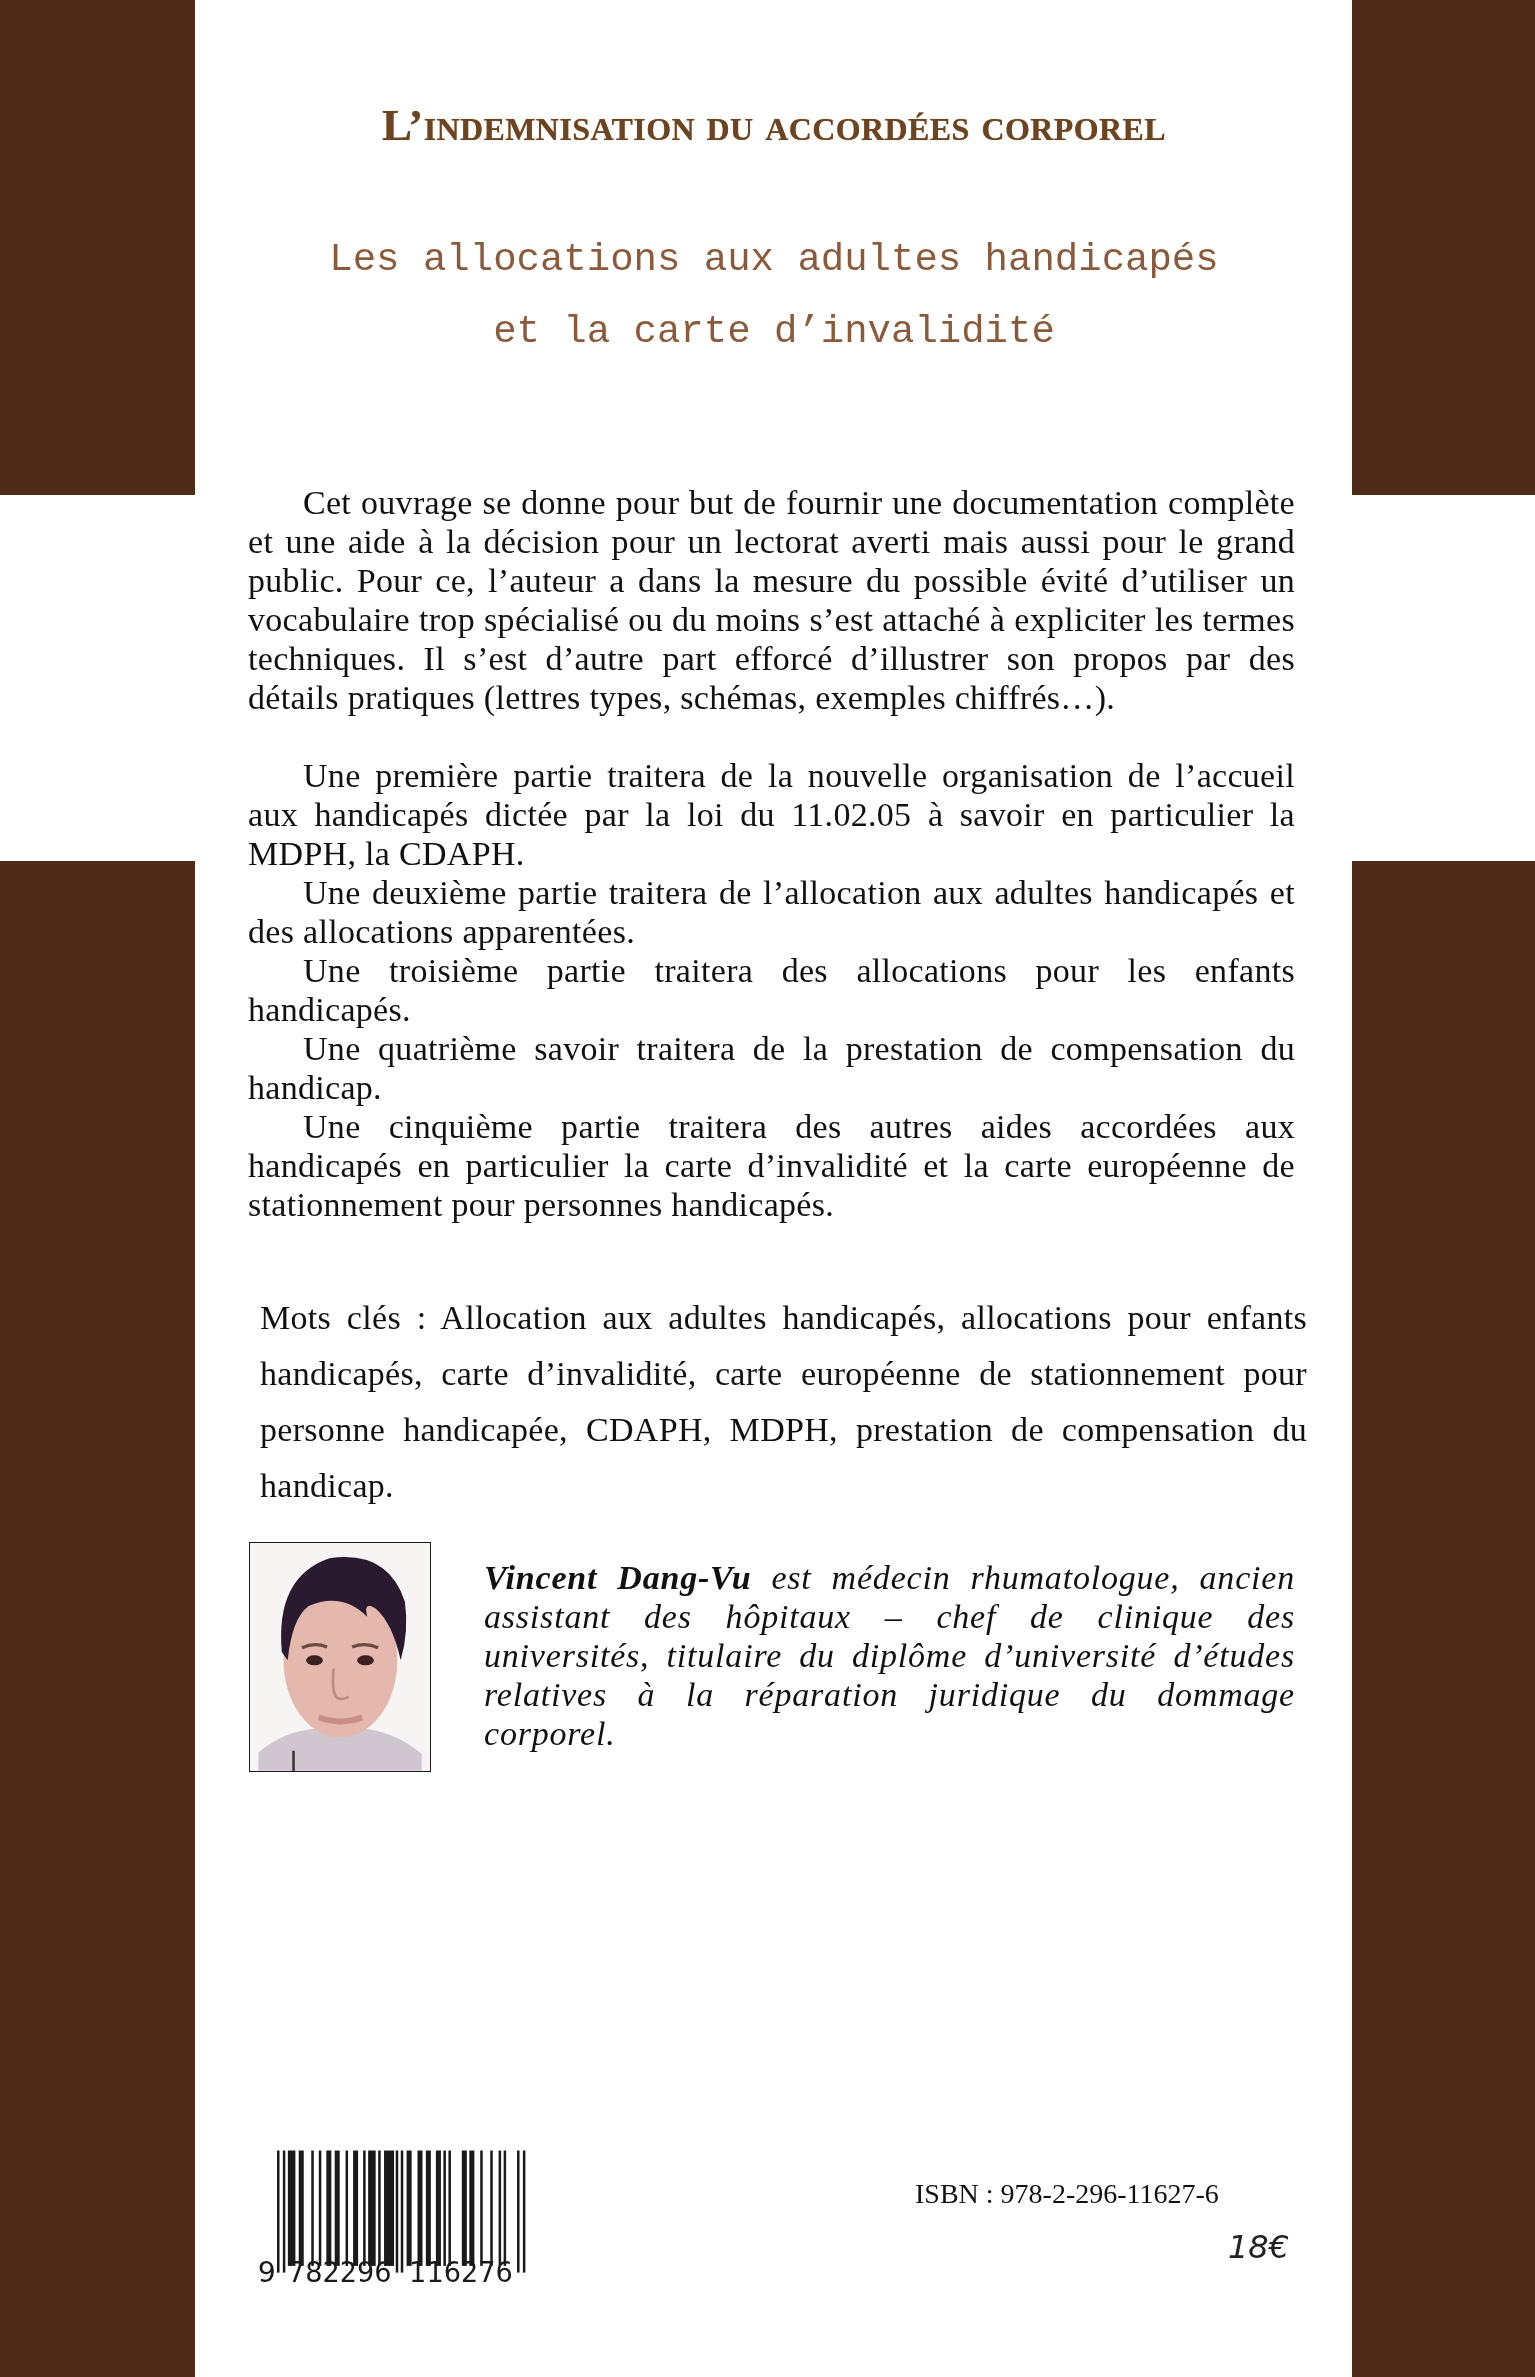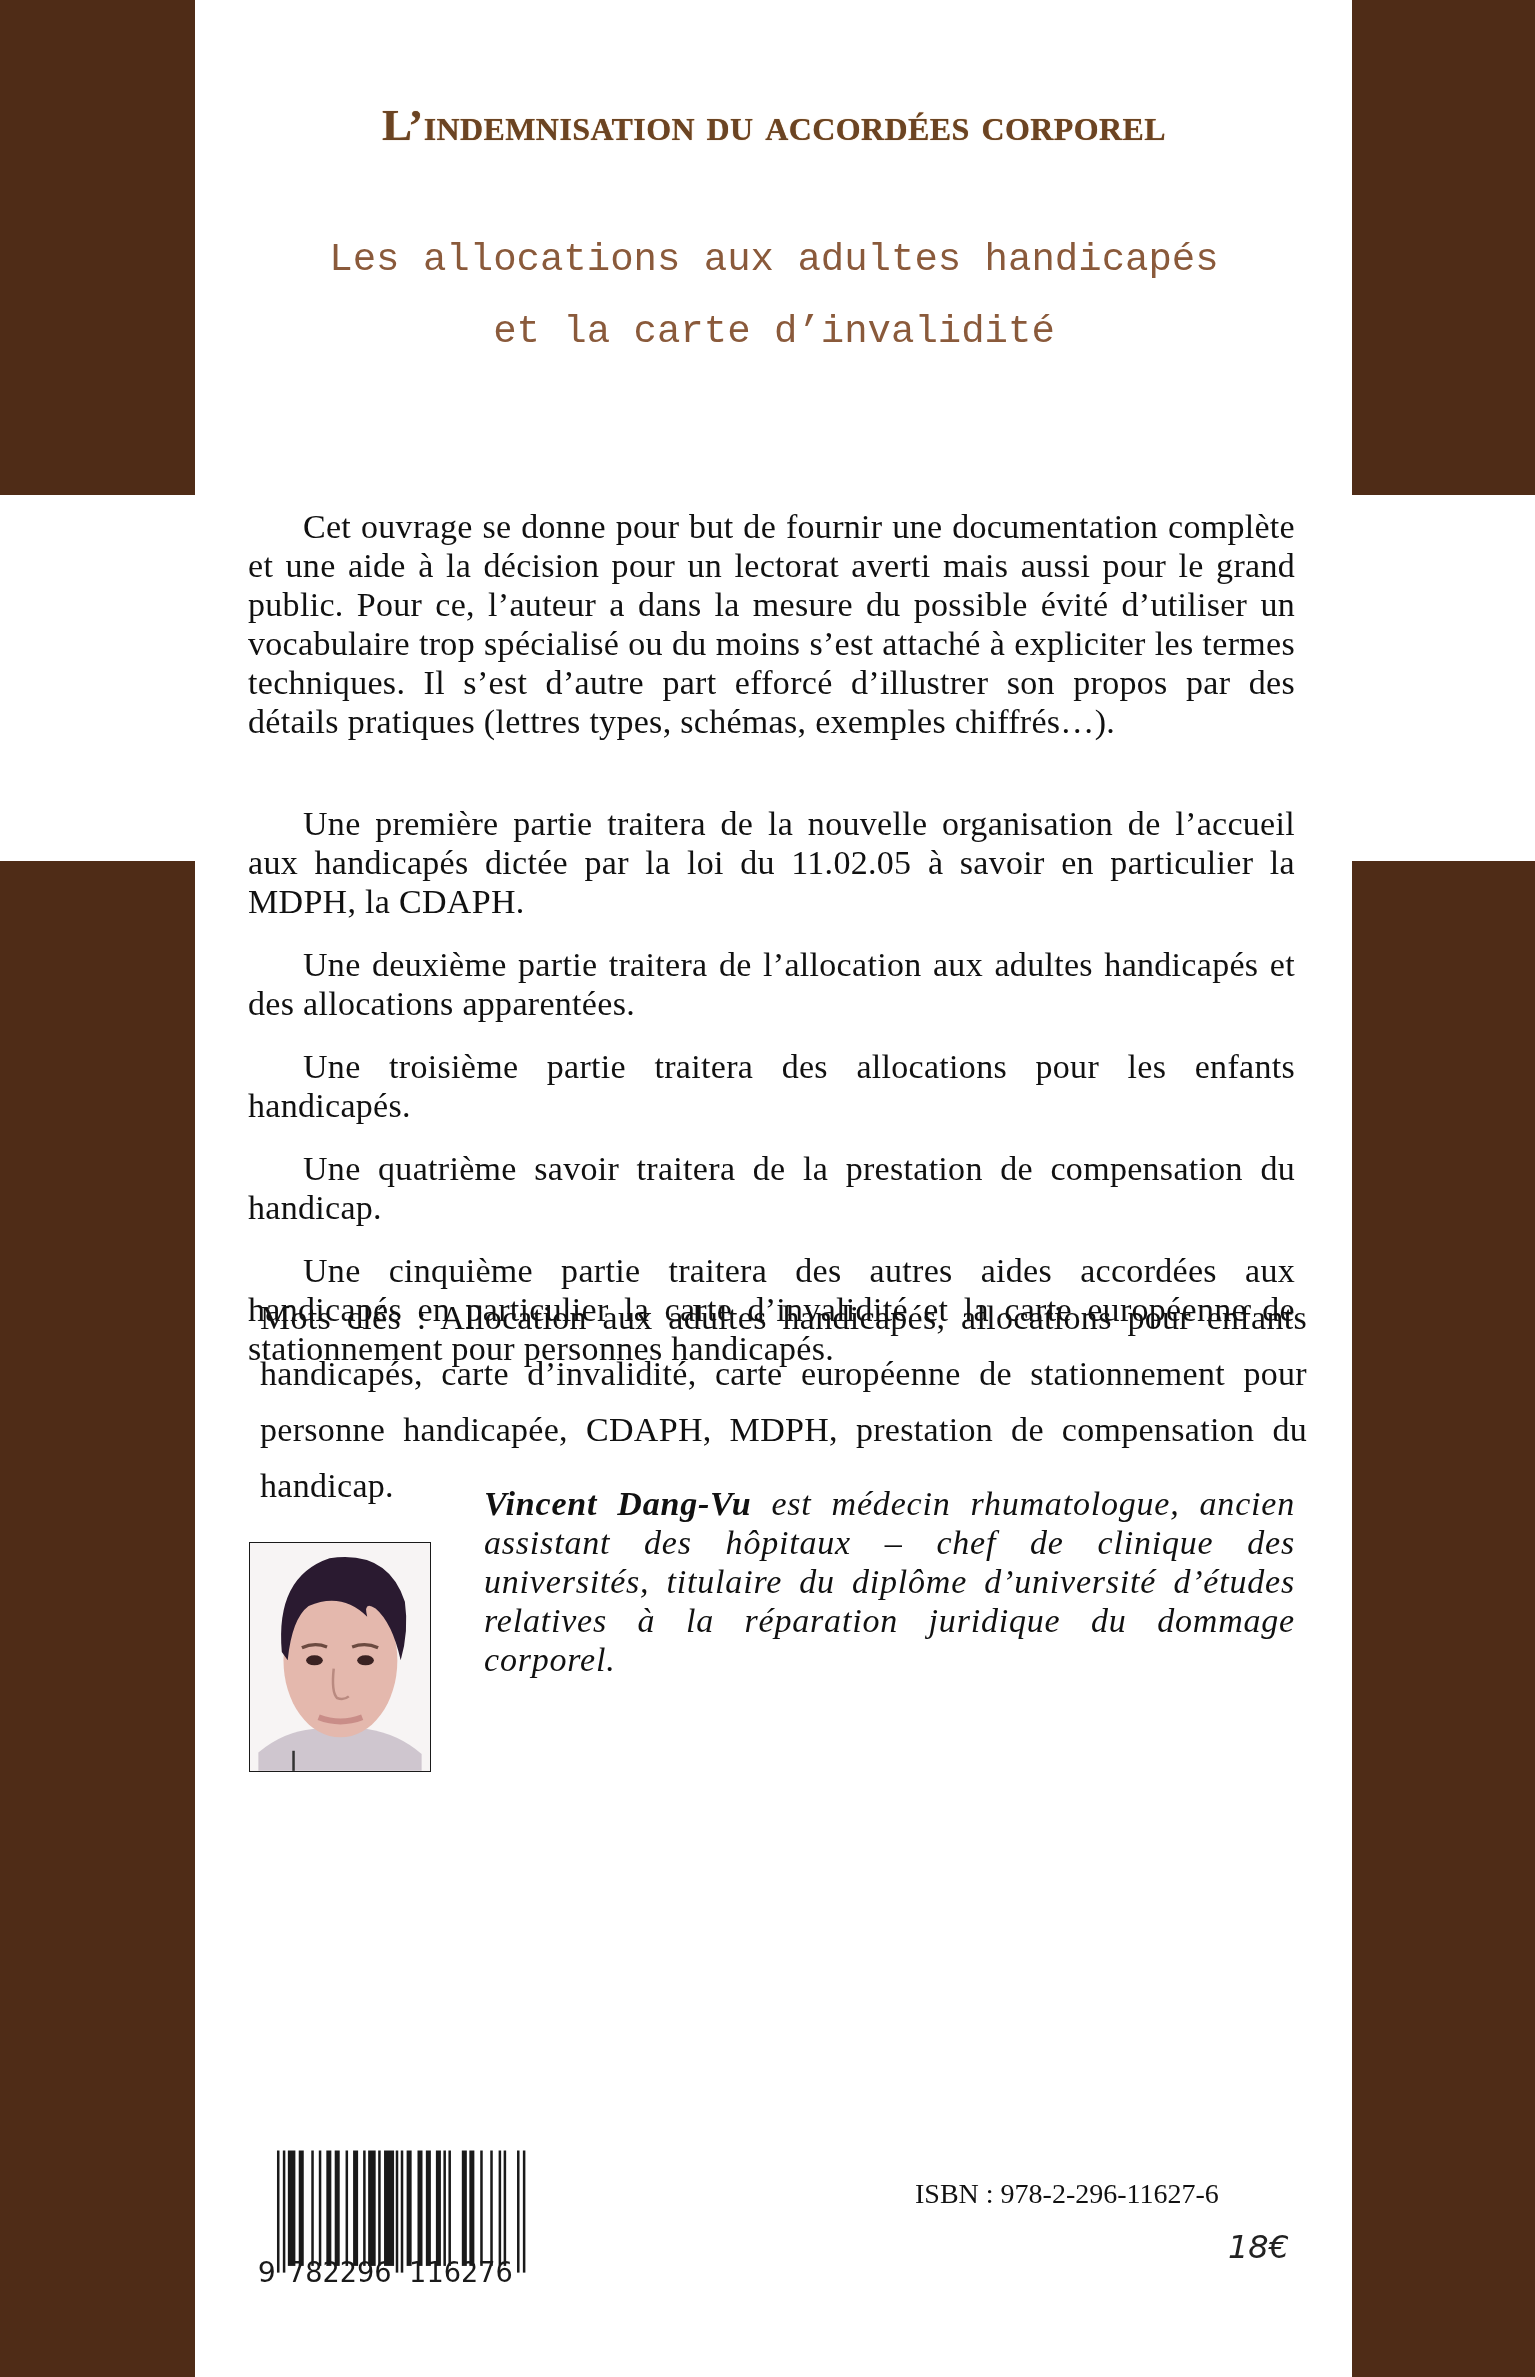--- a/index.html
+++ b/index.html
@@ -26,38 +26,38 @@
     text-align: center; color: #8a5a3b; font-size: 39px; line-height: 72px; font-family: Liberation Mono, monospace;
   }
   .subtitle div { white-space: nowrap; }
 
   .body-text {
     position: absolute; left: 248px; width: 1047px; top: 483px;
     font-size: 34px; line-height: 39px; text-align: justify;
     letter-spacing: 0.3px;
   }
   .body-text p { margin: 0; }
-  .body-text p.indent { text-indent: 55px; margin-top: 24px; }
+  .body-text p.indent { text-indent: 55px; }
   .body-text .gap { height: 39px; }
 
   .keywords {
     position: absolute; left: 248px; width: 1047px; top: 1278px;
     font-size: 34px; line-height: 56px; text-align: justify; margin: 12px;
     letter-spacing: 0.3px;
   }
 
   .photo {
     position: absolute; left: 249px; top: 1542px; width: 180px; height: 228px;
     border: 1.7px solid #1a1a1a; overflow: hidden;
     background: #f6f3f3;
   }
   .photo svg { display: block; }
 
   .bio {
-    position: absolute; left: 484px; width: 811px; top: 1484px;
+    position: absolute; left: 484px; width: 811px; top: 1558px;
     font-size: 34px; line-height: 39px; font-style: italic; text-align: justify;
     letter-spacing: 0.8px; margin: 0;
   }
   .bio .author { font-weight: bold; }
 
   .barcode { position: absolute; left: 252px; top: 2148px; width: 336px; height: 138px; }
   .isbn {
     position: absolute; left: 915px; top: 2178px; font-size: 28px; white-space: nowrap;
   }
   .price {

